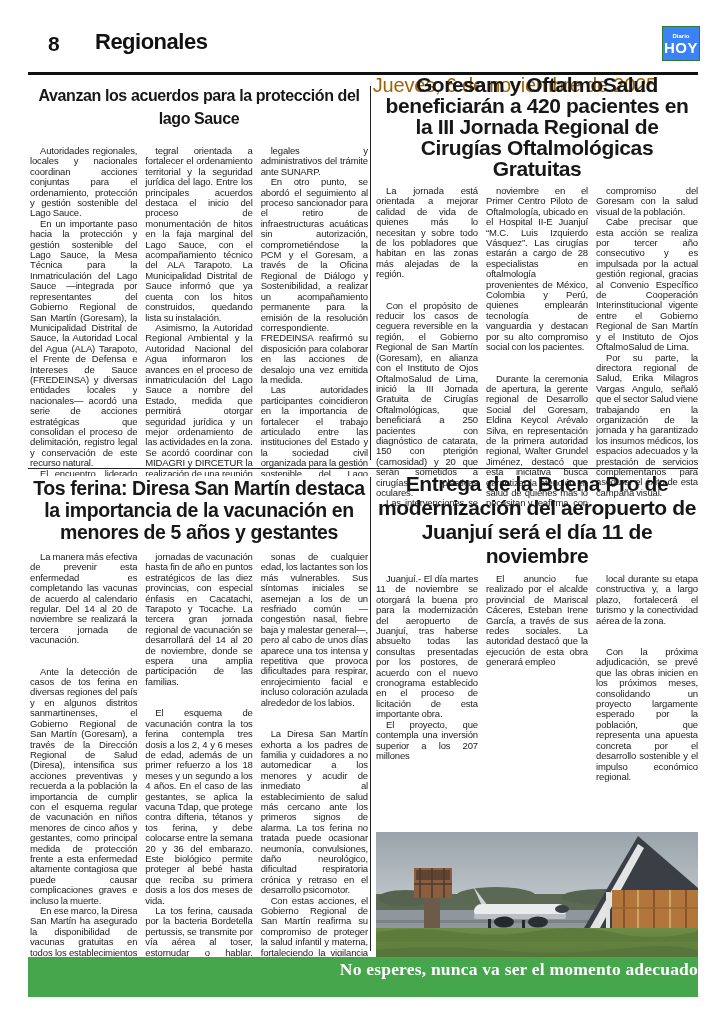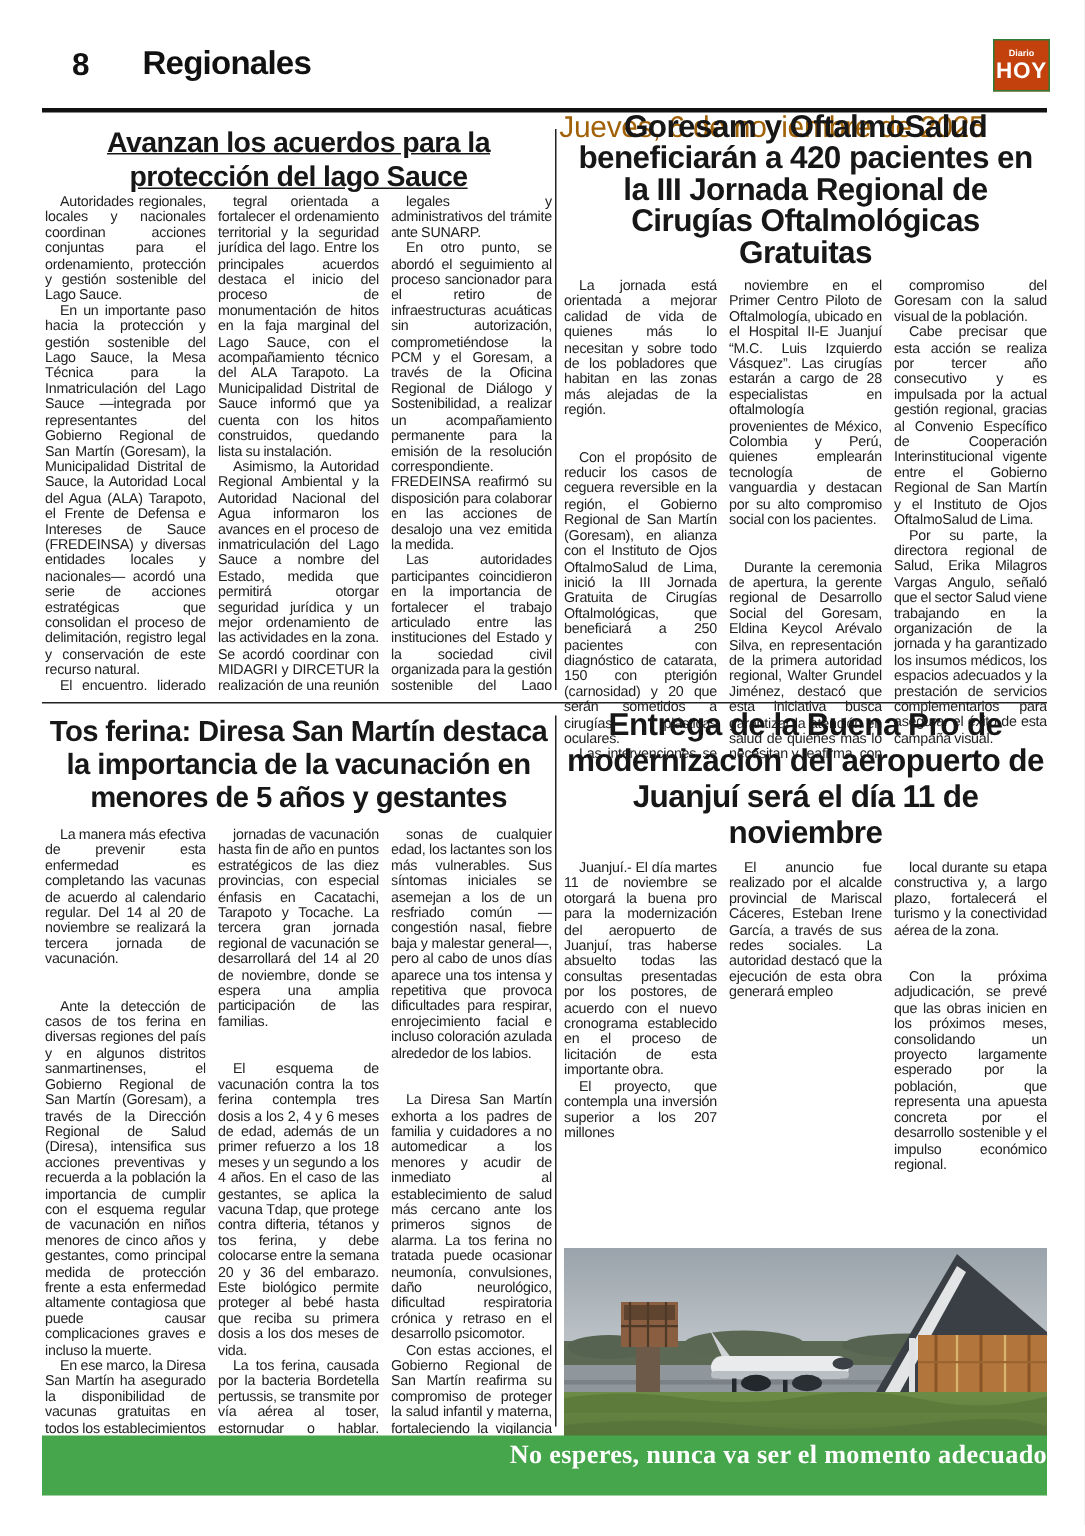--- a/index.html
+++ b/index.html
@@ -5,37 +5,37 @@
   html,body{margin:0;padding:0;background:#e9e9e9;}
   .page{
     position:relative;width:723px;height:1024px;background:#ffffff;
     font-family:"Liberation Sans",sans-serif;color:#1c1c1c;overflow:hidden;
     margin:0 auto;
   }
   
   .page-number{position:absolute;left:48px;top:32px;font-size:21px;font-weight:bold;color:#111;}
   .section-title{position:absolute;left:95px;top:29px;font-size:22px;font-weight:bold;letter-spacing:-0.5px;color:#111;}
   .issue-date{position:absolute;right:66px;top:36px;font-size:20px;color:#a16207;letter-spacing:-0.2px;margin-top:38px;}
-  .logo{position:absolute;right:23px;top:26px;width:36px;height:33px;background:#c2410c;border:1px solid #2e7d36;
+  .logo{position:absolute;right:23px;top:26px;width:36px;height:33px;background:#3b82f6;border:1px solid #2e7d36;
         display:flex;flex-direction:column;align-items:center;justify-content:center;}
   .logo .diario{font-size:6px;color:#fff;line-height:7px;font-weight:bold;}
   .logo .hoy{font-size:15px;color:#fff;font-weight:bold;letter-spacing:0.5px;line-height:15px;}
   .header-rule{position:absolute;left:28px;top:72px;width:670px;height:3px;background:#111;}
   
   .vrule{position:absolute;width:1px;background:#222;}
   .vrule.top{left:370px;top:86px;height:374px;}
   .vrule.bottom{left:370px;top:477px;height:474px;}
   .hrule{position:absolute;left:28px;top:468px;width:670px;height:1px;background:#222;}
   
   .article{position:absolute;}
   .article h2{
     margin:0;text-align:center;font-weight:bold;color:#171717;letter-spacing:-0.4px;
   }
   .art1{left:30px;top:84px;width:338px;}
-  .art1 h2{font-size:19px;line-height:23px;margin-bottom:0;text-decoration:underline;}
+  .art1 h2{font-size:16px;line-height:23px;margin-bottom:16px;}
   .art2{left:376px;top:74px;width:322px;}
   .art2 h2{font-size:21px;line-height:21px;margin-bottom:7px;}
   .art3{left:30px;top:477px;width:338px;}
   .art3 h2{font-size:19.5px;line-height:22px;margin-bottom:9px;}
   .art4{left:376px;top:472px;width:322px;}
   .art4 h2{font-size:21px;line-height:24px;margin-bottom:6px;}
   .cols{display:flex;gap:8px;overflow:hidden;}
   .art1 .cols{height:330px;}
   .art2 .cols{height:322px;}
   .art3 .cols{height:404px;}

